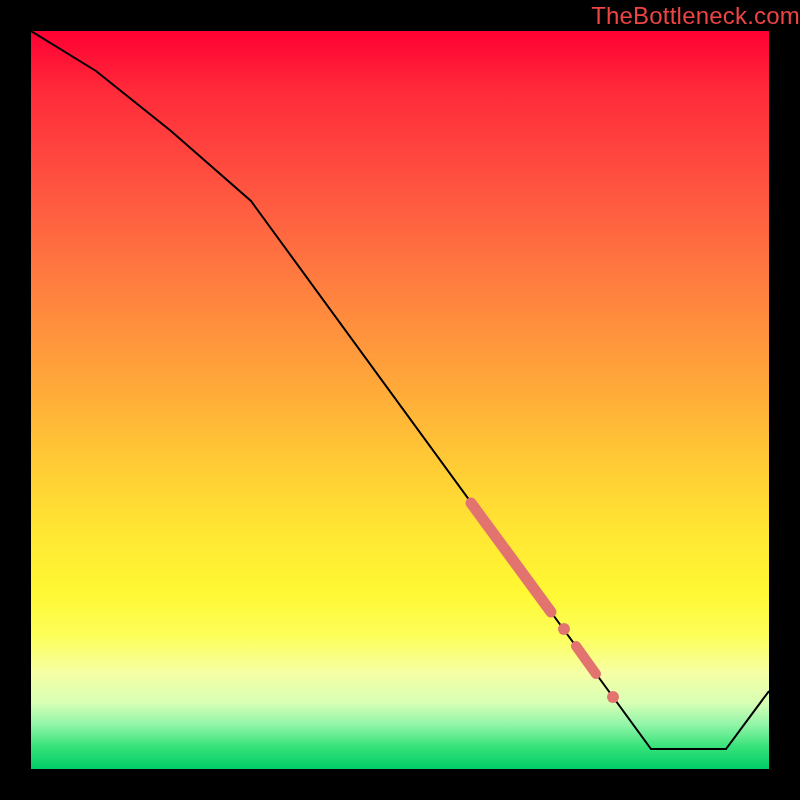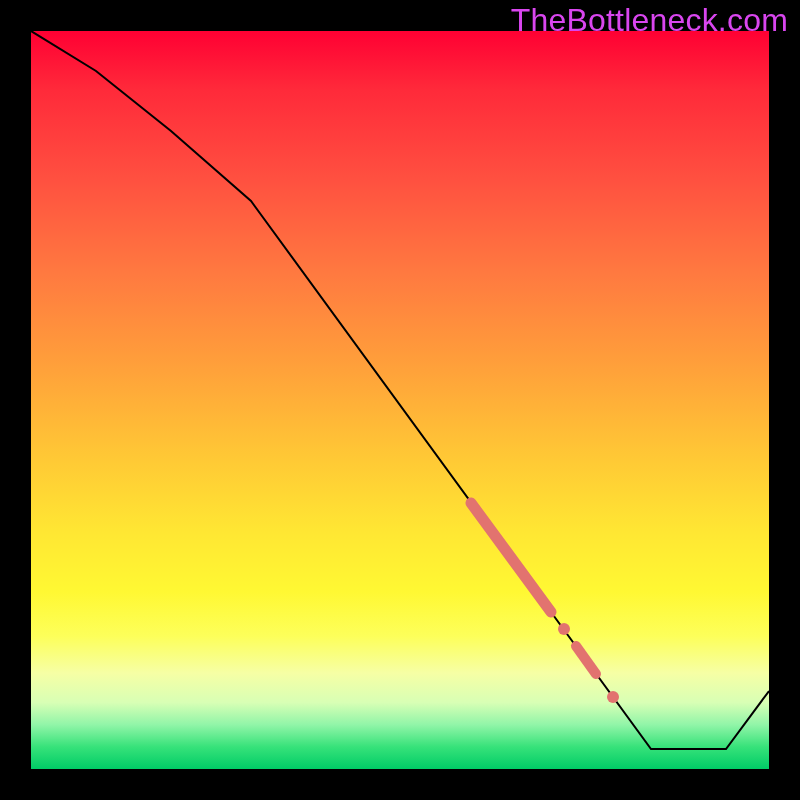--- a/index.html
+++ b/index.html
@@ -47,25 +47,25 @@
   }
   svg.lines {
     position: absolute;
     left: 0; top: 0;
     width: 738px;
     height: 738px;
   }
   .watermark {
     position: absolute;
     top: 2px;
-    right: 12px;
+    right: 0;
     font-family: Arial, Helvetica, sans-serif;
-    font-size: 32px;
+    font-size: 24px;
     letter-spacing: 0.2px;
-    color: #d946ef;
+    color: #ef4444;
     font-weight: 500;
     user-select: none;
   }
 </style>
 </head>
 <body>
 
 <div class="stage">
   <div class="plot">
     <div class="gradient"></div>

